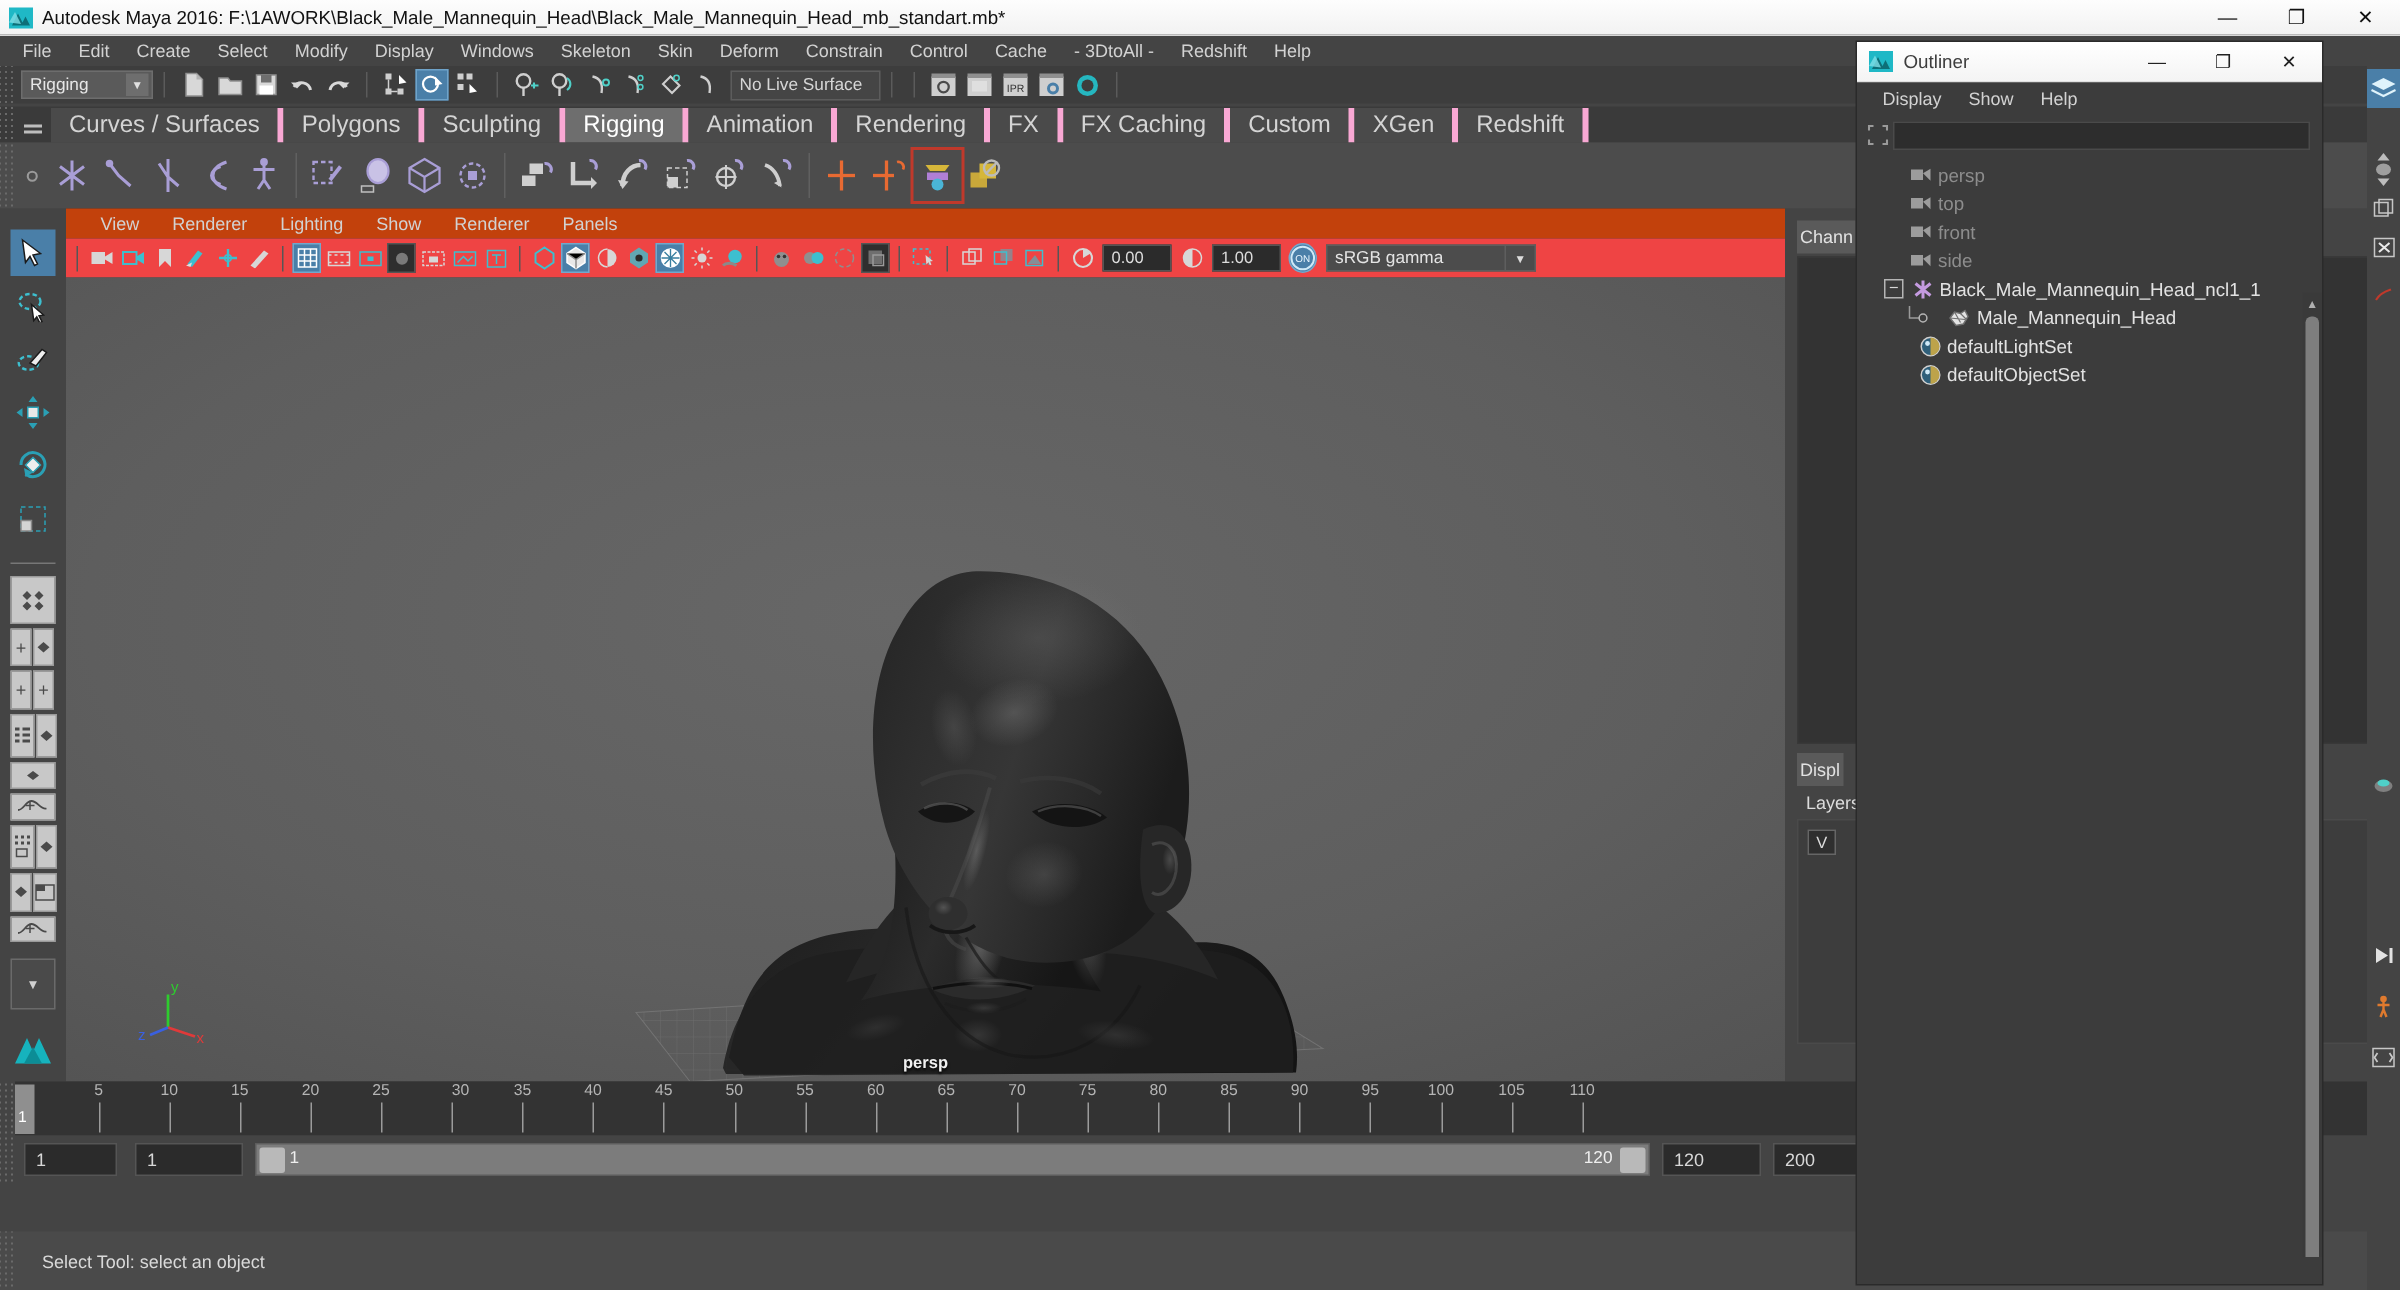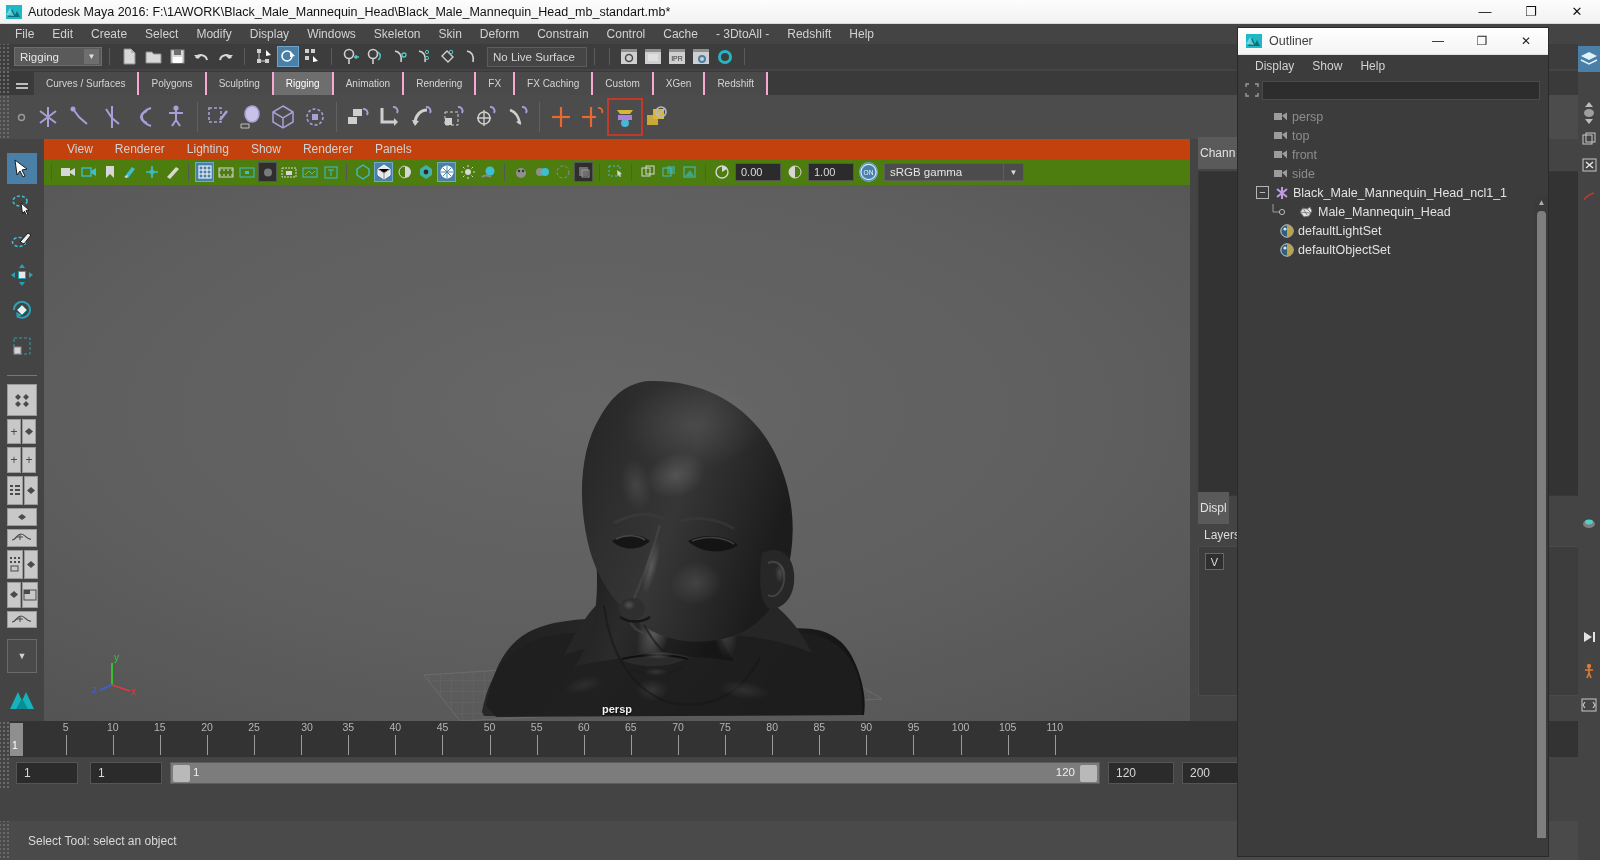--- a/index.html
+++ b/index.html
@@ -58,21 +58,21 @@
   .shelftabs {
     position:absolute; left:0; top:71px; width:1600px; height:24px;
     background:#3a3a3a; display:flex; align-items:flex-end;
   }
   .shelfgrip { width:10px; height:24px;
     background-image:radial-gradient(#6a6a6a 1px, transparent 1px);
     background-size:4px 4px; background-position:2px 3px;}
   .hamb { width:24px; height:23px; display:flex;align-items:center;justify-content:center;}
   .hamb span { display:block;width:12px;height:2px;background:#bdbdbd;box-shadow:0 4px 0 #bdbdbd;}
   .stab { height:23px; padding:0 12px; display:flex; align-items:center; color:#d4d4d4;
-     font-size:10px; background:#4a4a4a; border-right:2px solid #f9a8d4; white-space:nowrap;}
+     font-size:16px; background:#4a4a4a; border-right:4px solid #f9a8d4; white-space:nowrap;}
   .stab.active { background:#6e6e6e; color:#fff; }
 
   
   .shelfrow {
     position:absolute; left:0; top:95px; width:1600px; height:44px;
     background:#4c4c4c; display:flex; align-items:center;
   }
   .shelfgrip2 { width:10px; height:44px;
     background-image:radial-gradient(#6a6a6a 1px, transparent 1px);
     background-size:4px 4px; background-position:2px 4px;}
@@ -88,39 +88,39 @@
   .tbx { width:30px; height:32px; margin-bottom:4px; display:flex; align-items:center; justify-content:center; }
   .tbx.sel { background:#4a7fa8; }
   .tbx-div { width:30px; height:1px; background:#777; margin:10px 0 8px 0; }
   .qbtn { width:30px; height:26px; margin-bottom:3px; display:flex; }
   .qcell { flex:1; border:1px solid #9a9a9a; background:#c8c8c8; margin-right:1px; display:flex;align-items:center;justify-content:center;}
 
   
   .vpwrap { position:absolute; left:44px; top:139px; width:1146px; height:582px; background:#373737; }
   .vpmenu { height:20px; display:flex; align-items:center; padding-left:12px; background:#c2410c; }
   .vpmenu .vm { padding:1px 11px; font-size:12px; color:#d2d2d2; }
-  .vptools { height:26px; background:#4d7c0f; display:flex; align-items:center; padding-left:2px; }
+  .vptools { height:26px; background:#ef4444; display:flex; align-items:center; padding-left:2px; }
   .vbtn { width:19px; height:20px; margin:0 1px; display:flex; align-items:center; justify-content:center; flex:none; }
   .vbtn.on { background:#4a7fa8; border:1px solid #73a8cc; }
   .vbtn.dk { background:#2e2e2e; border:1px solid #555; }
   .vsep { width:1px; height:17px; background:#565656; margin:0 5px; flex:none; }
   .vnum { width:46px; height:18px; background:#2b2b2b; border:1px solid #555; color:#dcdcdc;
      font-size:11px; display:flex; align-items:center; padding-left:5px; margin-left:3px; }
   .vgamma { width:120px; height:18px; background:#4c4c4c; border:1px solid #5e5e5e; color:#e4e4e4;
      font-size:11.5px; display:flex; align-items:center; padding-left:5px; margin-left:5px; }
   .vgamma-arw { width:20px; height:18px; background:#4c4c4c; border:1px solid #5e5e5e; border-left:0;
      display:flex;align-items:center;justify-content:center; font-size:8px;color:#ddd;}
   .canvas { position:relative; width:1146px; height:536px; background:#5e5e5e; overflow:hidden; }
   .vplabel { position:absolute; left:0; right:0; bottom:6px; text-align:center; color:#f0f0f0;
      font-size:11px; font-weight:bold; text-shadow:0 1px 2px #000; }
 
   
   .rightdock { position:absolute; left:1190px; top:139px; width:410px; height:582px; background:#444; }
   .rd-tabrow { height:30px; display:flex; align-items:flex-end; padding-left:8px; }
-  .rd-tab { height:32px; padding:0 2px; background:#5a5a5a; color:#e2e2e2; font-size:12px;
+  .rd-tab { height:22px; padding:0 2px; background:#5a5a5a; color:#e2e2e2; font-size:12px;
      display:flex; align-items:center; white-space:nowrap; }
   .rd-body { margin:2px 0 0 8px; height:325px; background:#333333; border:1px solid #383838; }
   .rd-tabrow2 { height:28px; display:flex; align-items:flex-end; padding-left:8px; }
   .rd-layerbar { margin-left:8px; height:22px; color:#dcdcdc; font-size:12px; display:flex; align-items:center; padding-left:6px;}
   .rd-layerbox { margin-left:8px; height:150px; background:#3d3d3d; border:1px solid #4a4a4a; padding:6px;}
   .vbox { width:19px; height:17px; background:#2f2f2f; border:1px solid #666; color:#ddd;
      font-size:11px; display:flex;align-items:center;justify-content:center; }
 
   
   .timewrap { position:absolute; left:0; top:721px; width:1600px; height:50px; background:#444; }

